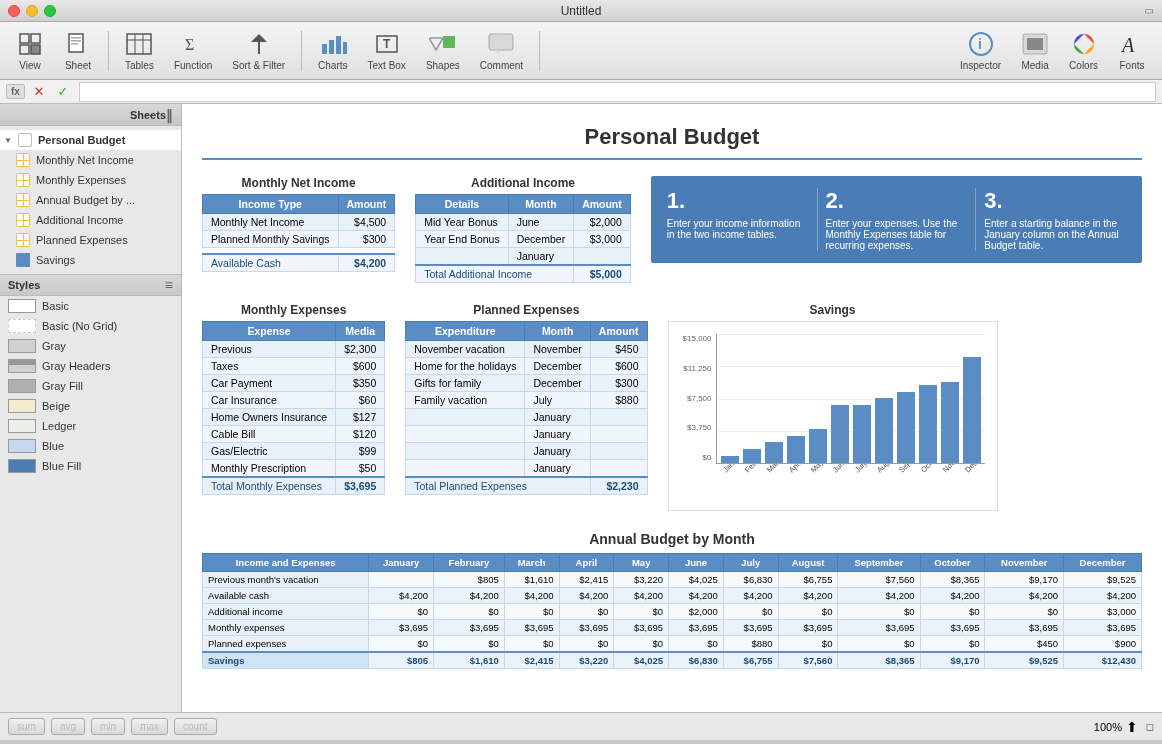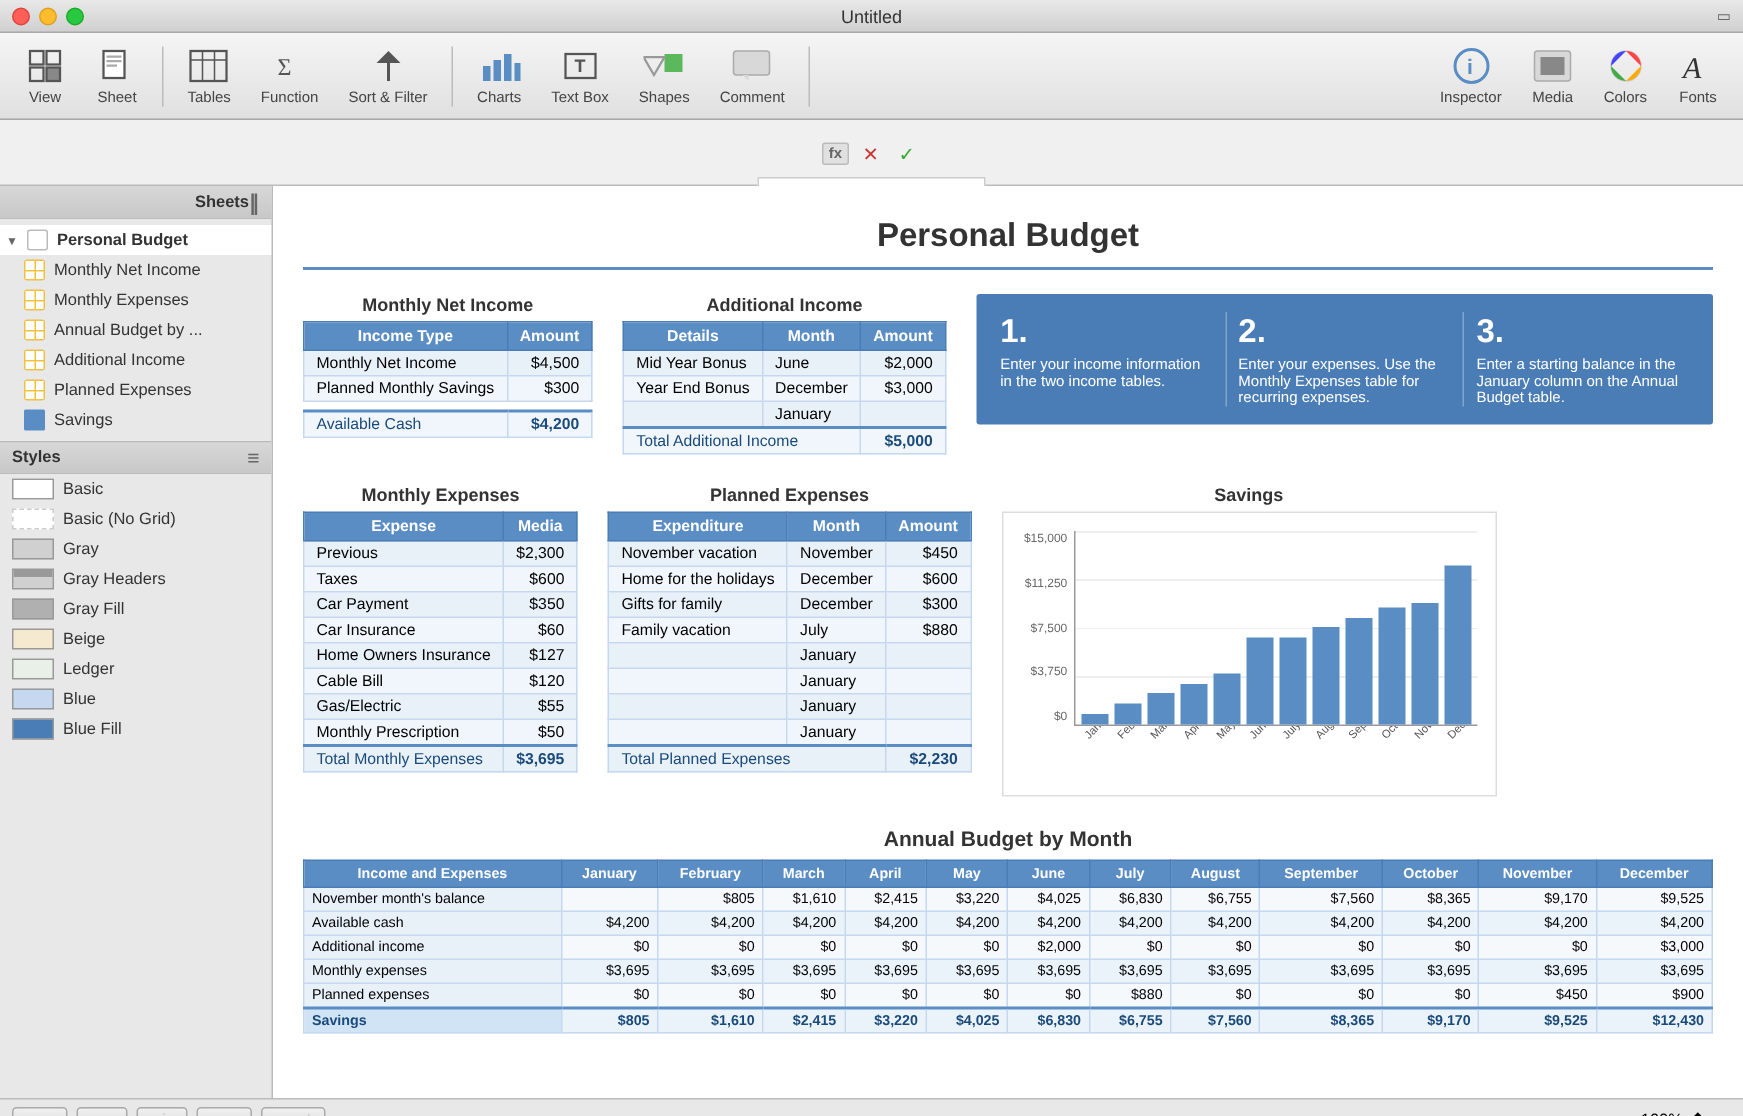--- a/index.html
+++ b/index.html
@@ -36,28 +36,27 @@
     }
     .toolbar-group {
       display: flex; flex-direction: column; align-items: center; padding: 4px 8px; cursor: pointer; border-radius: 4px;
     }
     .toolbar-icon { width: 28px; height: 28px; display: flex; align-items: center; justify-content: center; }
     .toolbar-label { font-size: 10px; color: #444; margin-top: 2px; }
     .toolbar-sep { width: 1px; height: 40px; background: #bbb; margin: 0 4px; }
 
     
     #formulabar {
-      height: 44px;
+      height: 24px;
       background: #f0f0f0;
       border-bottom: 1px solid #bbb;
       display: flex;
       align-items: center;
-      padding: 12px 6px;
+      padding: 0 6px;
       gap: 6px;
-      flex-direction: column;
     }
     .formula-btn { width: 20px; height: 20px; display: flex; align-items: center; justify-content: center; font-size: 13px; cursor: pointer; }
     .formula-input { flex: 1; height: 20px; border: 1px solid #ccc; background: white; padding: 0 4px; font-size: 11px; }
 
     
     #main {
       display: flex;
       height: calc(744px - 22px - 58px - 28px - 28px);
     }
 
@@ -560,21 +559,21 @@
             <tr>
                 <td class="label">Home Owners Insurance</td>
                 <td class="amount">$127</td>
               </tr>
             <tr>
                 <td class="label">Cable Bill</td>
                 <td class="amount">$120</td>
               </tr>
             <tr>
                 <td class="label">Gas/Electric</td>
-                <td class="amount">$55</td>
+                <td class="amount">$99</td>
               </tr>
             <tr>
                 <td class="label">Monthly Prescription</td>
                 <td class="amount">$50</td>
               </tr>
             <tr class="total-row">
               <td class="label">Total Monthly Expenses</td>
               <td class="amount">$3,695</td>
             </tr>
           </tbody>
@@ -699,21 +698,21 @@
             <th>July</th>
             <th>August</th>
             <th>September</th>
             <th>October</th>
             <th>November</th>
             <th>December</th>
           </tr>
         </thead>
         <tbody id="annual-budget-body">
         <tr>
-              <td class="row-label">November month's balance</td>
+              <td class="row-label">Previous month's vacation</td>
               <td></td>
               <td>$805</td>
               <td>$1,610</td>
               <td>$2,415</td>
               <td>$3,220</td>
               <td>$4,025</td>
               <td>$6,830</td>
               <td>$6,755</td>
               <td>$7,560</td>
               <td>$8,365</td>

